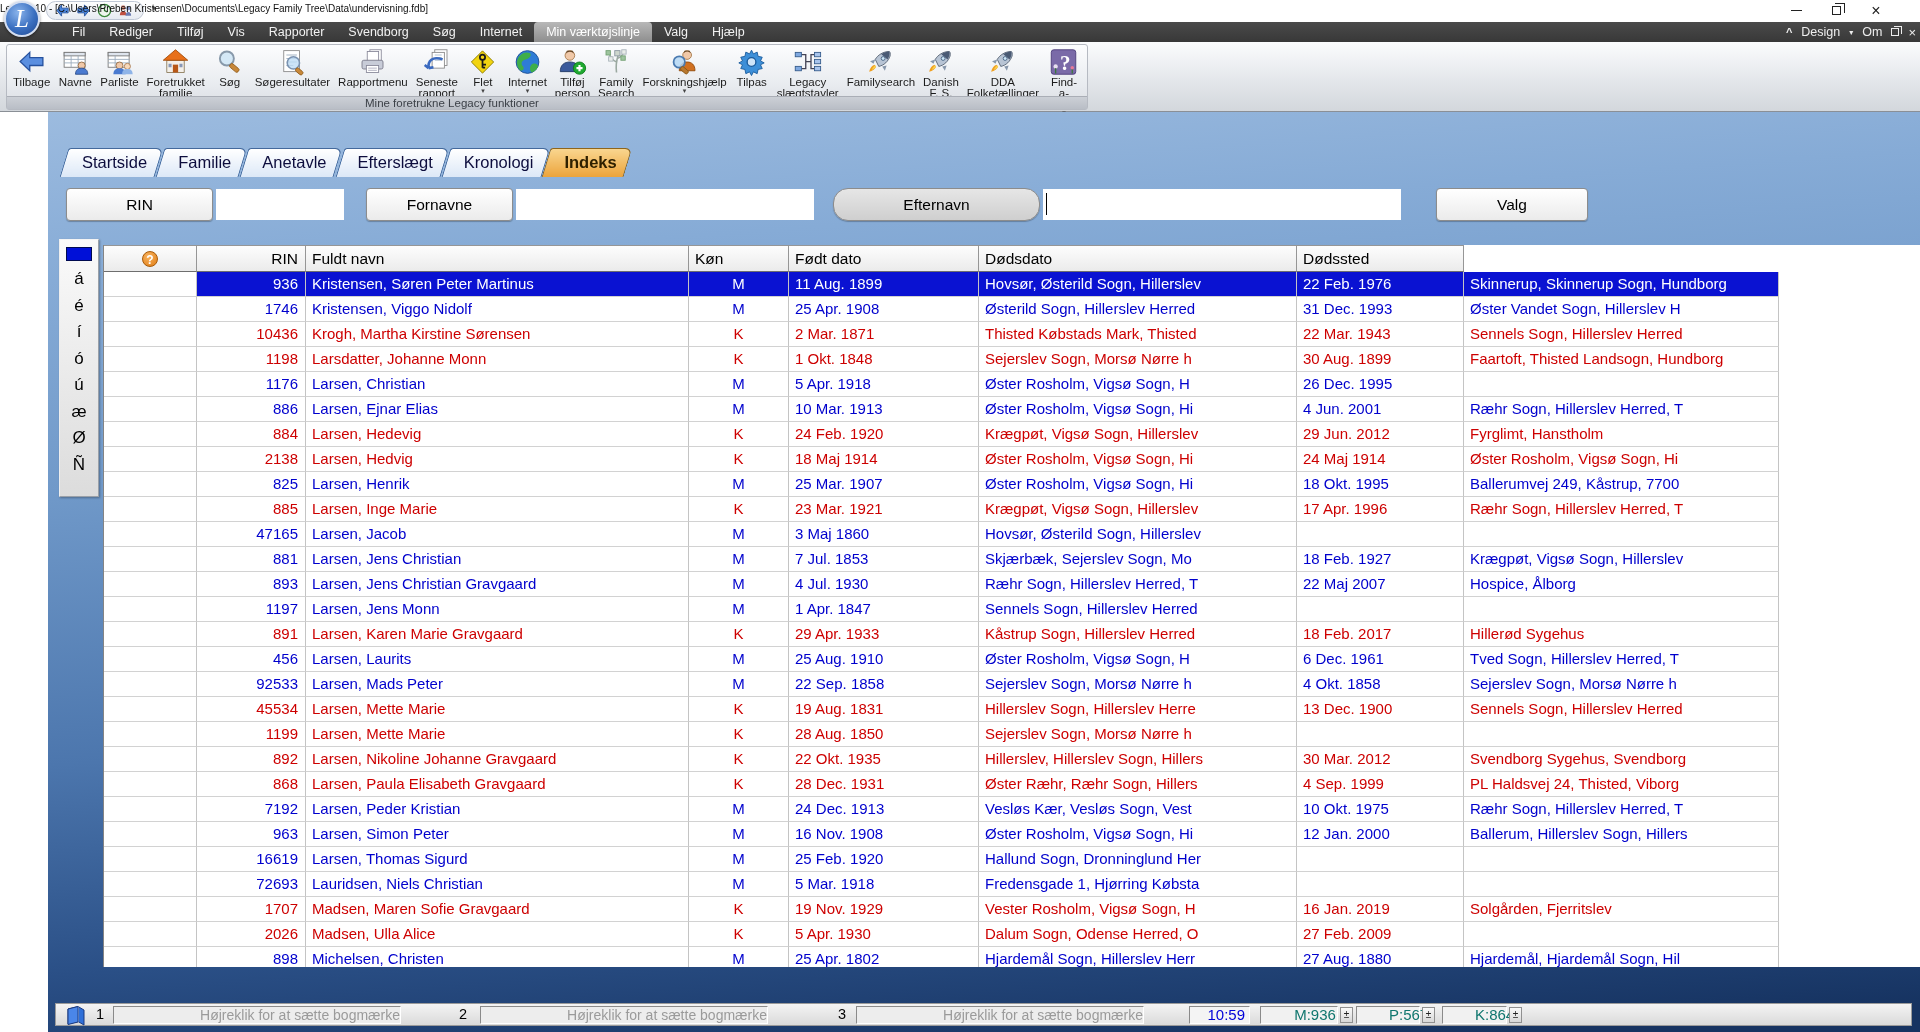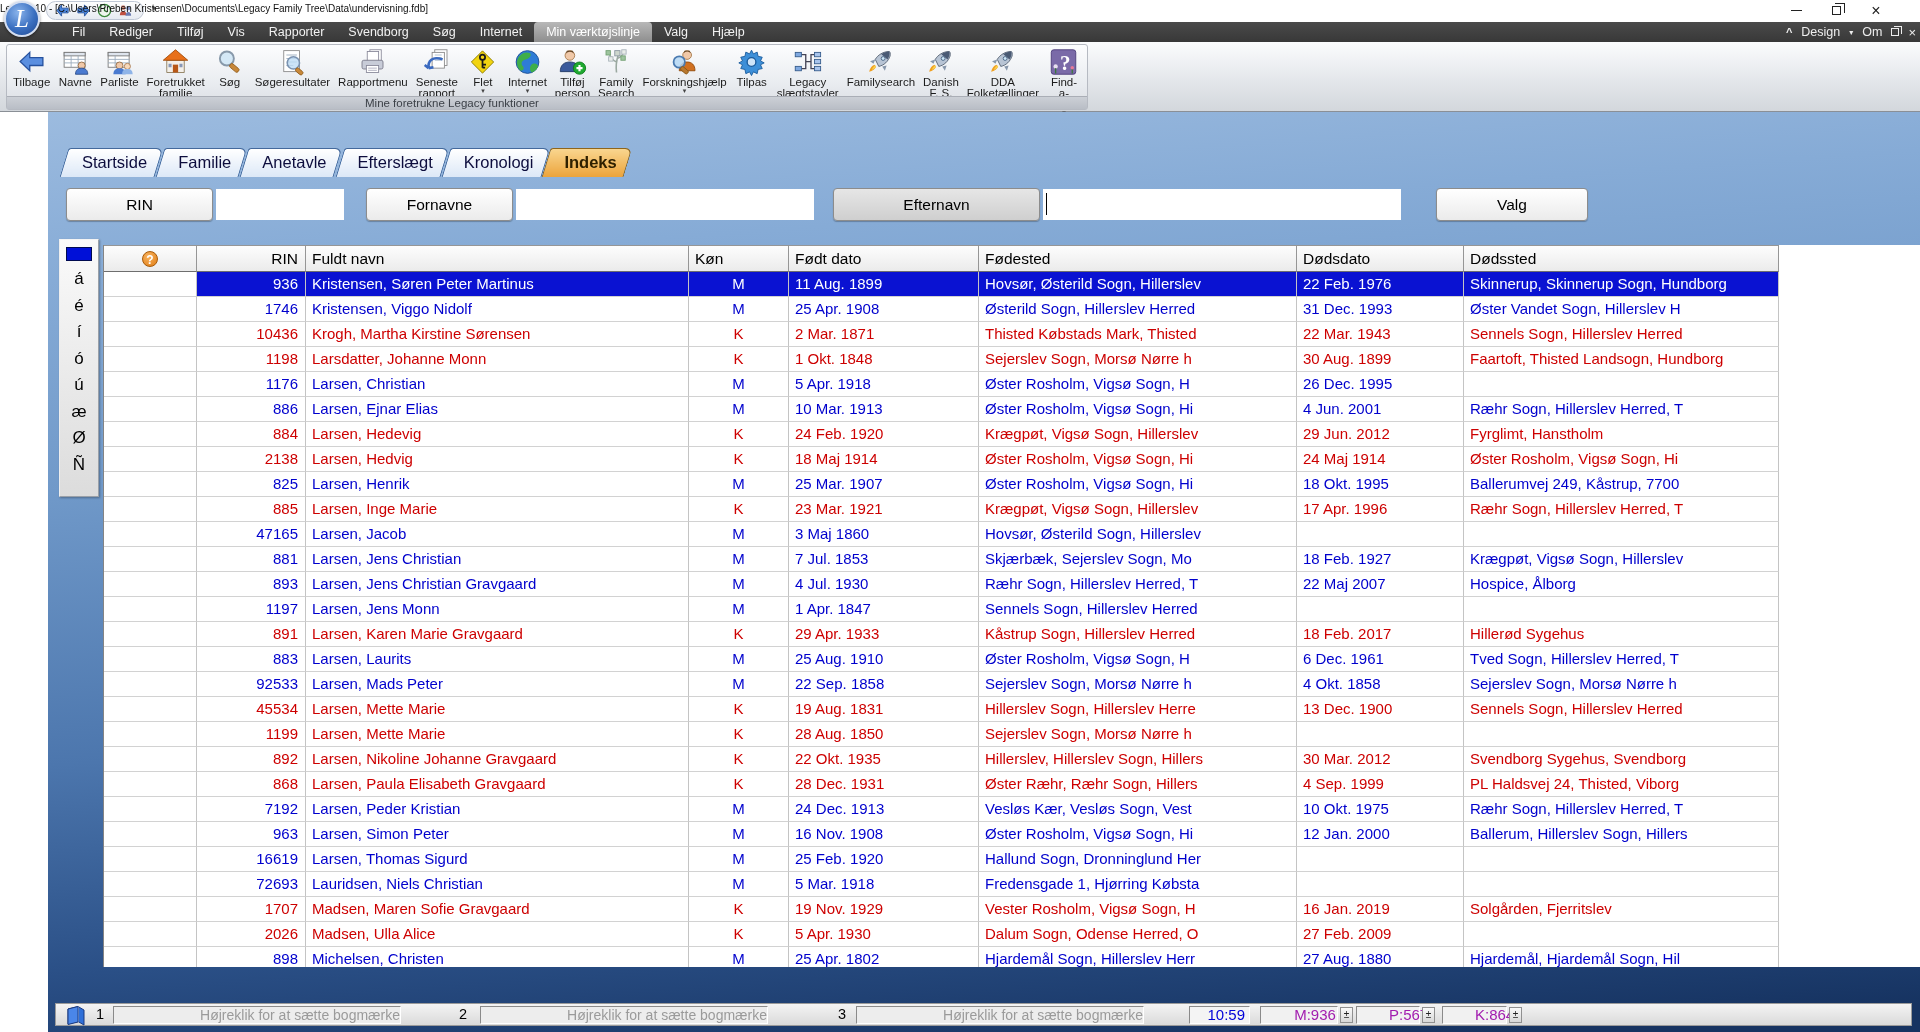--- a/index.html
+++ b/index.html
@@ -69,21 +69,21 @@
   .tab .tab-label { position:relative; font-size:16.5px; color:#0d0d3d; }
   .tab.active::before { background:linear-gradient(#f9d68f,#eca43c); border-color:#8e651c; }
   .tab.active .tab-label { font-weight:bold; color:#2e2000; }
   .help-circle { position:absolute; right:7px; top:40px; width:15px; height:15px; border-radius:50%;
                  background:radial-gradient(circle at 35% 30%, #ffffff, #9fc0e4 60%, #5d86b8); border:1px solid #3f6498; }
 
   
   .sbtn { position:absolute; height:33px; top:76px; display:flex; align-items:center; justify-content:center;
           font-size:15.5px; color:#000; background:linear-gradient(#ffffff,#ebebeb);
           border:1px solid #8c8c8c; border-radius:4px; box-shadow:0 1px 1px rgba(0,0,0,.25); }
-  .sbtn.active { background:linear-gradient(#e6e6e6,#cfcfcf); }
+  .sbtn.active { background:linear-gradient(#e6e6e6,#cfcfcf);border-radius:15px; }
   .sinput { position:absolute; top:77px; height:31px; background:#fff; border:none; font-size:15px; padding:0 4px;
             font-family:"Liberation Sans",sans-serif; }
   .text-caret { position:absolute; width:1px; height:22px; background:#000; top:81px; }
 
   
   .charpanel { position:absolute; left:11px; top:127px; width:40px; height:258px;
                background:linear-gradient(#fafafa,#dcdcdc); border:1px solid #9aa0a8;
                border-top-color:#f4f4f4; border-left-color:#eee; box-shadow:1px 1px 2px rgba(0,0,0,.3);
                display:flex; flex-direction:column; align-items:center; padding-top:7px; }
   .blue-rect { width:26px; height:14px; background:#0010d8; border:1px solid #000a50; margin-bottom:5px; }
@@ -124,21 +124,21 @@
                background:linear-gradient(#f4f4f4,#dadada); border:1px solid #9a9a9a; }
   .book-icon { position:absolute; left:8px; top:1px; width:24px; height:20px; }
   .bm-num { position:absolute; top:2px; font-size:14.5px; color:#000; }
   .bm-field { position:absolute; top:2px; height:18px; background:#ededed; border:1px solid;
               border-color:#8a8a8a #ffffff #ffffff #8a8a8a; color:#9a9a9a; font-size:14px;
               text-align:right; line-height:16px; white-space:nowrap; overflow:hidden; }
   .time-field { position:absolute; top:2px; height:18px; background:#f4f4f4; border:1px solid;
                 border-color:#8a8a8a #ffffff #ffffff #8a8a8a; color:#0000d8; font-size:15px;
                 text-align:right; padding-right:4px; line-height:16px; }
   .count-field { position:absolute; top:2px; height:18px; background:#f1f1f1; border:1px solid;
-                 border-color:#8a8a8a #ffffff #ffffff #8a8a8a; color:#a21caf; font-size:15px;
+                 border-color:#8a8a8a #ffffff #ffffff #8a8a8a; color:#0f766e; font-size:15px;
                  text-align:center; line-height:16px;padding-left:32px; }
   .pm-btn { position:absolute; top:3px; width:13px; height:16px; background:linear-gradient(#fafafa,#d8d8d8);
             border:1px solid #909090; font-size:10px; text-align:center; line-height:14px; color:#222; }
 </style>
 </head>
 <body>
 
 <div class="window">
 
   <div class="titlebar">
@@ -442,21 +442,20 @@
     <div class="viewport">
       <div class="tgrid" id="tgrid">
           <div class="thead">
             <div class="th c0">
               <span class="qmark">?</span>
             </div>
             <div class="th c1">RIN</div>
             <div class="th c2">Fuldt navn</div>
             <div class="th c3">Køn</div>
             <div class="th c4">Født dato</div>
-            <div class="th c5">Fødested</div>
             <div class="th c6">Dødsdato</div>
             <div class="th c7">Dødssted</div>
           </div>
           <div class="trow selected male">
             <div class="td c0"></div>
             <div class="td c1">936</div>
             <div class="td c2">Kristensen, Søren Peter Martinus</div>
             <div class="td c3">M</div>
             <div class="td c4">11 Aug. 1899</div>
             <div class="td c5">Hovsør, Østerild Sogn, Hillerslev</div>
@@ -598,21 +597,21 @@
             <div class="td c1">891</div>
             <div class="td c2">Larsen, Karen Marie Gravgaard</div>
             <div class="td c3">K</div>
             <div class="td c4">29 Apr. 1933</div>
             <div class="td c5">Kåstrup Sogn, Hillerslev Herred</div>
             <div class="td c6">18 Feb. 2017</div>
             <div class="td c7">Hillerød Sygehus</div>
           </div>
           <div class="trow male">
             <div class="td c0"></div>
-            <div class="td c1">883</div>
+            <div class="td c1">456</div>
             <div class="td c2">Larsen, Laurits</div>
             <div class="td c3">M</div>
             <div class="td c4">25 Aug. 1910</div>
             <div class="td c5">Øster Rosholm, Vigsø Sogn, H</div>
             <div class="td c6">6 Dec. 1961</div>
             <div class="td c7">Tved Sogn, Hillerslev Herred, T</div>
           </div>
           <div class="trow male">
             <div class="td c0"></div>
             <div class="td c1">92533</div>

